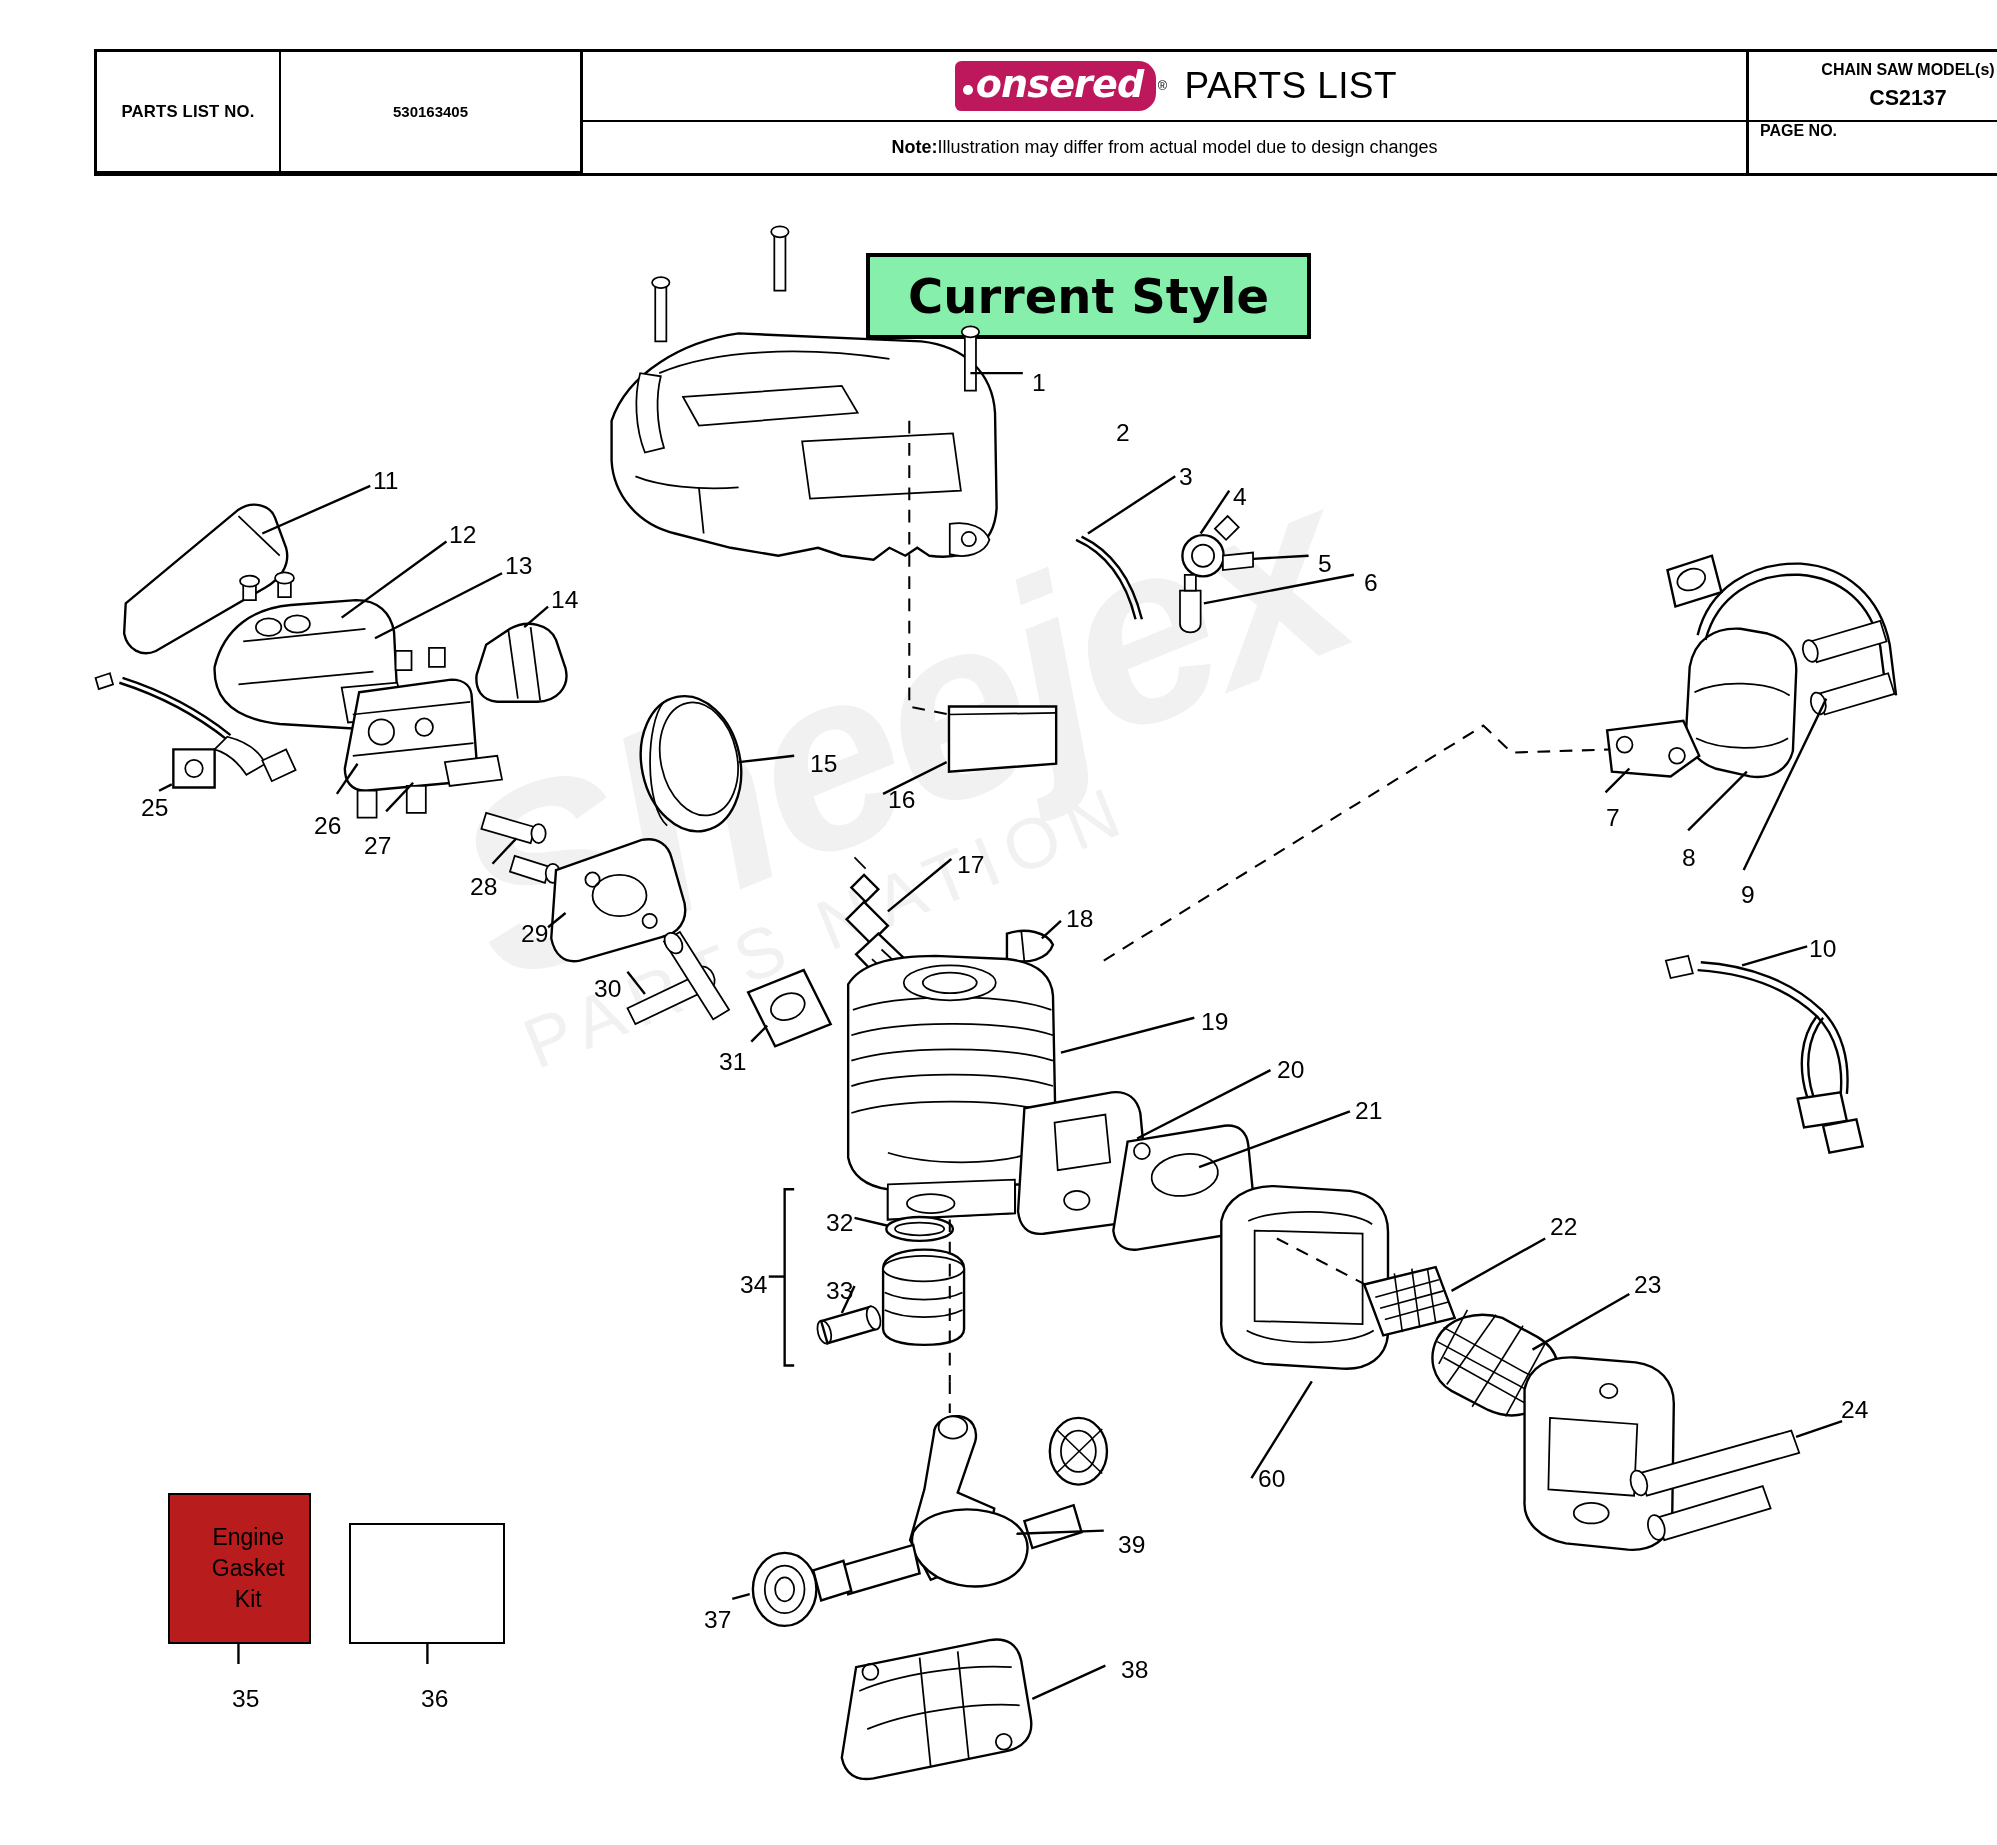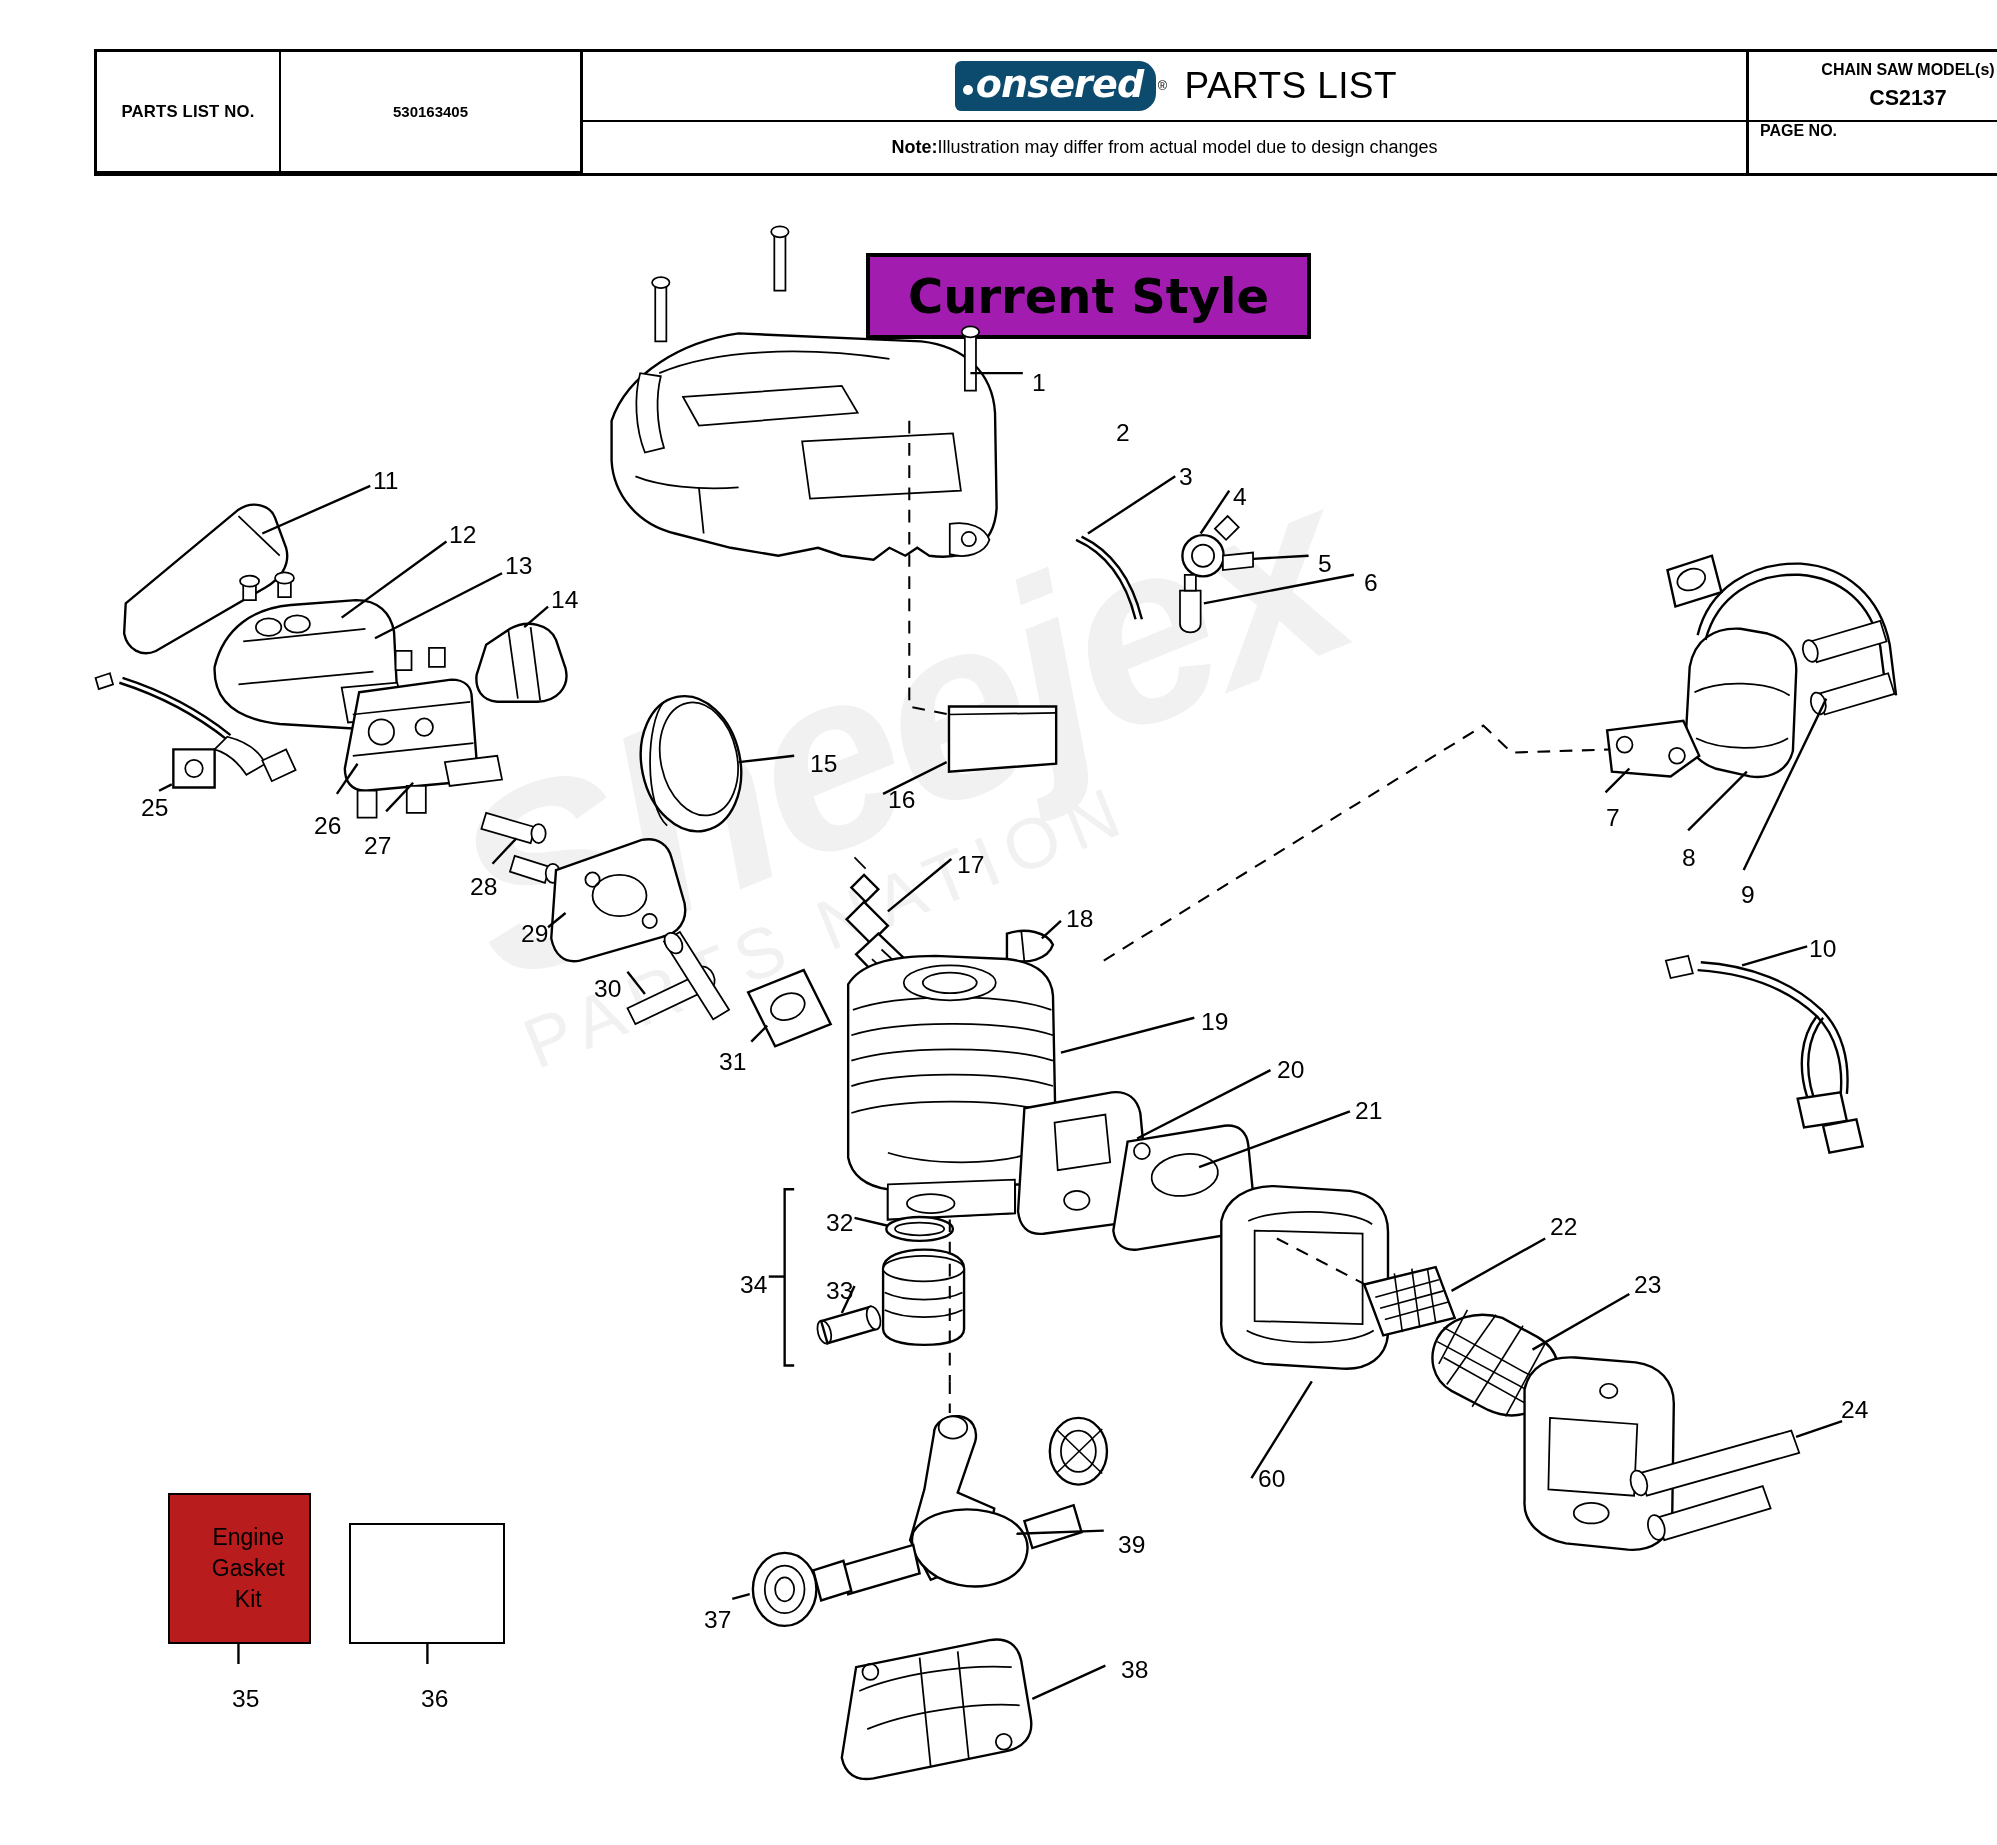--- a/index.html
+++ b/index.html
@@ -34,21 +34,21 @@
   .tb-right-top { flex:1.32; display:flex; flex-direction:column; align-items:center; justify-content:center; border-bottom:2.4px solid #000; }
   .tb-right-bot { flex:1; display:flex; align-items:flex-start; justify-content:space-between; padding:0 20.6px 0 11px; }
   .model-lbl { font-size:16px; font-weight:bold; }
   .model-val { font-size:21.4px; font-weight:bold; margin-top:6.4px; }
   .page-lbl { font-size:16px; font-weight:bold; }
   .page-val { font-size:27px; }
 
   
   .brand { display:flex; align-items:center; }
   .brand-mark {
-    background:#0c4a6e; color:#fff;
+    background:#be185d; color:#fff;
     font-family:"DejaVu Sans", sans-serif;
     font-weight:bold; font-style:italic;
     font-size:38px;
     padding:1.6px 12.7px 4.8px 8px;
     border-radius:6.4px 17.5px 17.5px 6.4px;
     letter-spacing:-0.8px;
     position:relative;
     margin-left:23px;
   }
   .brand-mark .dot {
@@ -71,21 +71,21 @@
     letter-spacing:-4.8px;
   }
   .watermark small { display:block; font-size:71px; font-style:normal; font-weight:normal; letter-spacing:11px; }
 
   
   .cs-banner {
     position:absolute; left:866px; top:253px;
     width:445px; height:86px;
     border:4px solid #000;
     display:flex; align-items:center; justify-content:center;
-    background:#a21caf;
+    background:#86efac;
   }
   .cs-banner span { font-size:48px; font-weight:bold; font-family:"DejaVu Sans", sans-serif; }
 
   
   .box-gasket {
     position:absolute; left:168px; top:1493px; width:143px; height:151px;
     border:2.4px solid #000; background:#b91c1c;
     display:flex; flex-direction:column; align-items:center; justify-content:center;
     padding-left:17.5px;
   }

